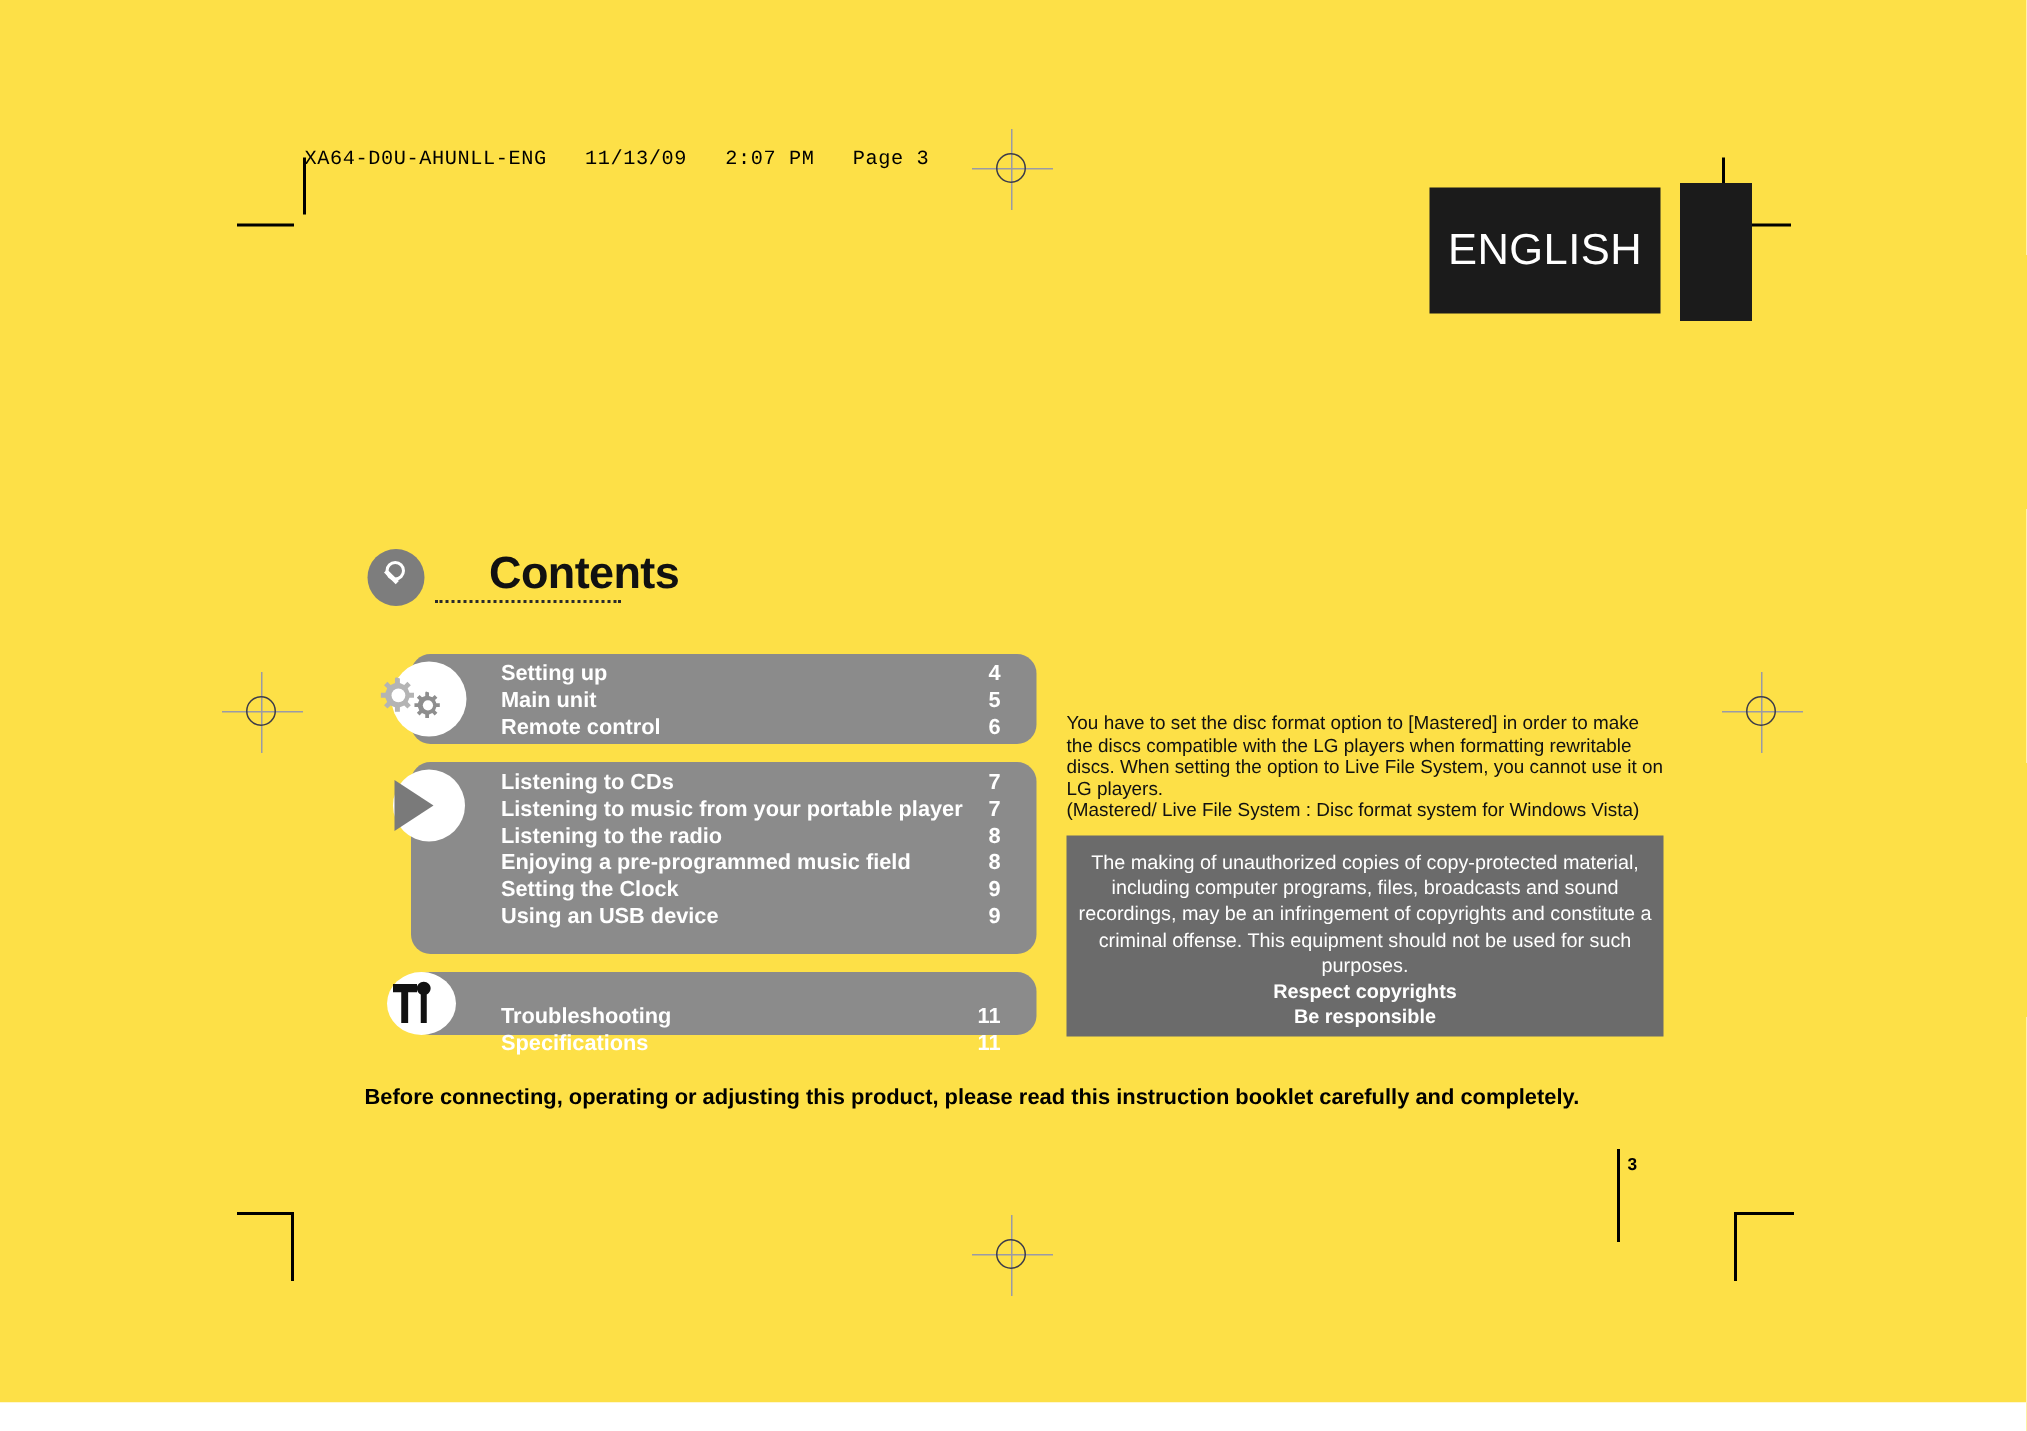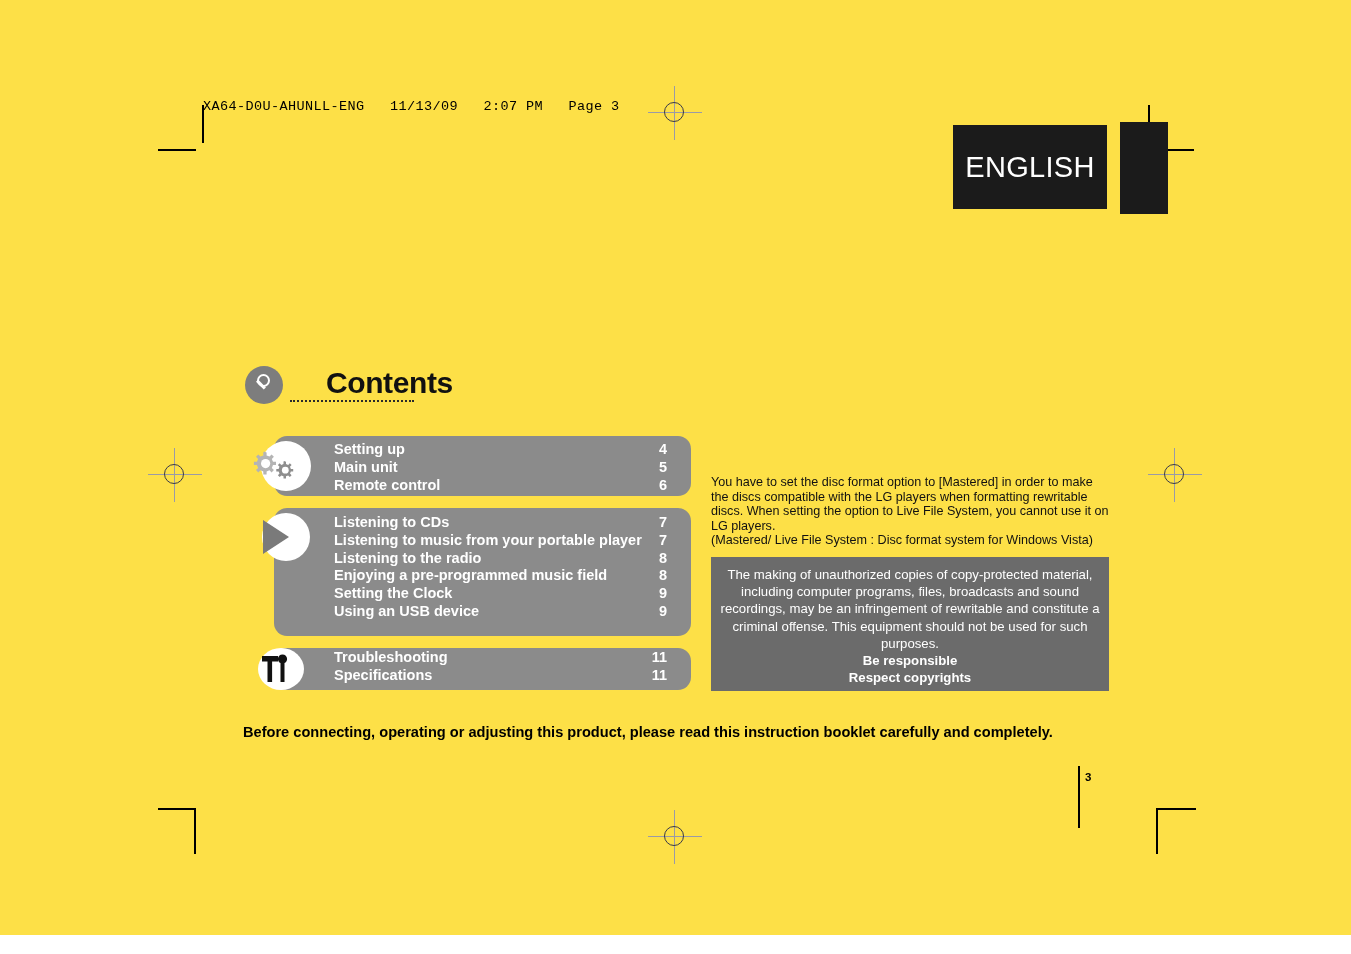--- a/index.html
+++ b/index.html
@@ -308,21 +308,21 @@
         <span class="pg">9</span>
       </div>
     </div>
   </div>
   <div class="toc-notch" style="left:262px; top:513px; width:48px; height:48px;"></div>
   <div class="icon-play" style="left:263px; top:520px;">
     <div class="tri"></div>
   </div>
 
   <div class="toc-bar" style="left:274px; top:648px; width:417px; height:42px;">
-    <div class="toc-list" style="top:1px;">
+    <div class="toc-list" style="top:22px;">
       <div class="toc-row">
         <span>Troubleshooting</span>
         <span class="pg">11</span>
       </div>
       <div class="toc-row">
         <span>Specifications</span>
         <span class="pg">11</span>
       </div>
     </div>
   </div>
@@ -334,23 +334,23 @@
         <rect x="9.5" y="8" width="4.6" height="22"></rect>
         <path d="M24.5 2.5c2.6 0 4.6 2.0 4.6 4.4 0 1.9-1.1 3.4-2.6 4.1v19h-4.0v-19c-1.5-.7-2.6-2.2-2.6-4.1 0-2.4 2.0-4.4 4.6-4.4z"></path>
       </g>
     </svg>
   </div>
 
   <div class="note-text" style="left:711px; top:475px; width:398px; white-space:pre-line;">You have to set the disc format option to [Mastered] in order to make the discs compatible with the LG players when formatting rewritable discs. When setting the option to Live File System, you cannot use it on LG players.
 (Mastered/ Live File System : Disc format system for Windows Vista)</div>
 
   <div class="copy-box" style="left:711px; top:557px; width:398px; height:134px;">
-    <span>The making of unauthorized copies of copy-protected material, including computer programs, files, broadcasts and sound recordings, may be an infringement of rewritable and constitute a criminal offense. This equipment should not be used for such purposes.</span>
+    <span>The making of unauthorized copies of copy-protected material, including computer programs, files, broadcasts and sound recordings, may be an infringement of copyrights and constitute a criminal offense. This equipment should not be used for such purposes.</span>
+    <span class="strong">Respect copyrights</span>
     <span class="strong">Be responsible</span>
-    <span class="strong">Respect copyrights</span>
   </div>
 
   <div class="bottom-note" style="left:243px; top:722px; width:815px;">Before connecting, operating or adjusting this product, please read this instruction booklet carefully and completely.</div>
 
   <div class="folio-rule" style="left:1078px; top:766px; height:62px;"></div>
   <div class="folio-num" style="left:1085px; top:771px;">3</div>
 
 </div>
 
 </body></html>

